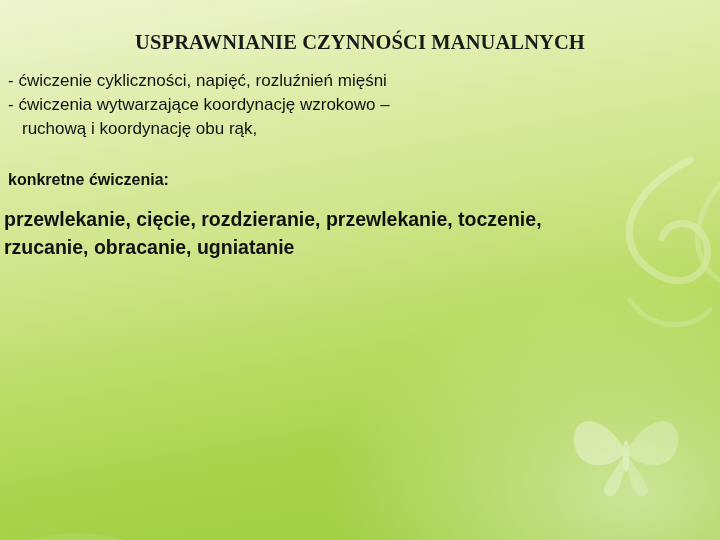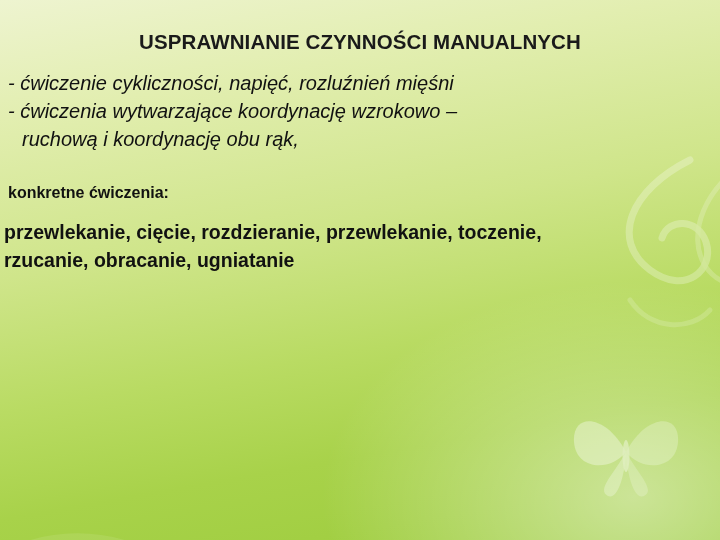--- a/index.html
+++ b/index.html
@@ -54,30 +54,30 @@
     padding: 0;
   }
   .slide-title {
     text-align: center;
     font-size: 20.5px;
     font-weight: bold;
     color: #1a1a1a;
     padding: 30px 40px 0 40px;
     letter-spacing: 0.1px;
     line-height: 1.2;
+    font-family: Liberation Serif, serif;
   }
   .body-block {
     padding: 14px 34px 0 8px;
   }
   .body-line {
-    font-size: 20px;
+    font-size: 17px;
     color: #111111;
     line-height: 1.42;
     white-space: pre;
-    font-style: italic;
   }
   .body-line.indent {
     padding-left: 14px;
   }
   .sub-head {
     font-size: 16px;
     font-weight: bold;
     color: #111111;
     padding: 30px 0 0 8px;
   }

